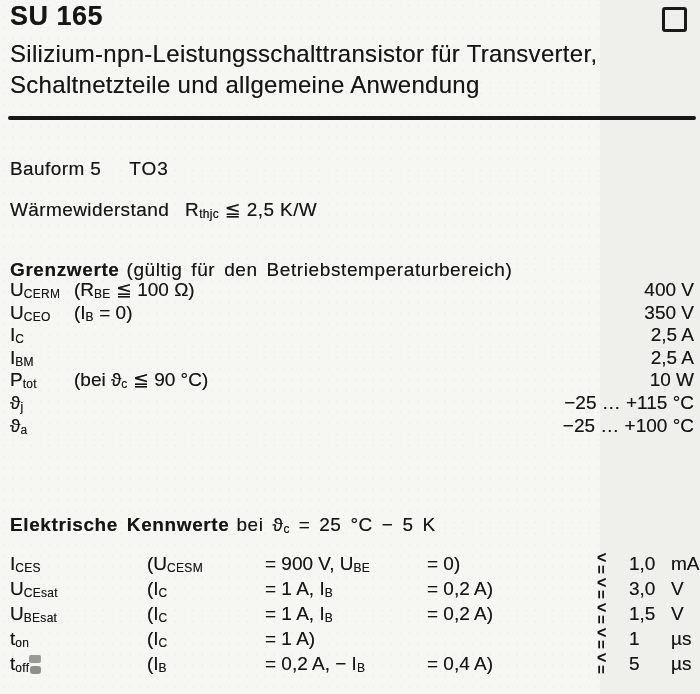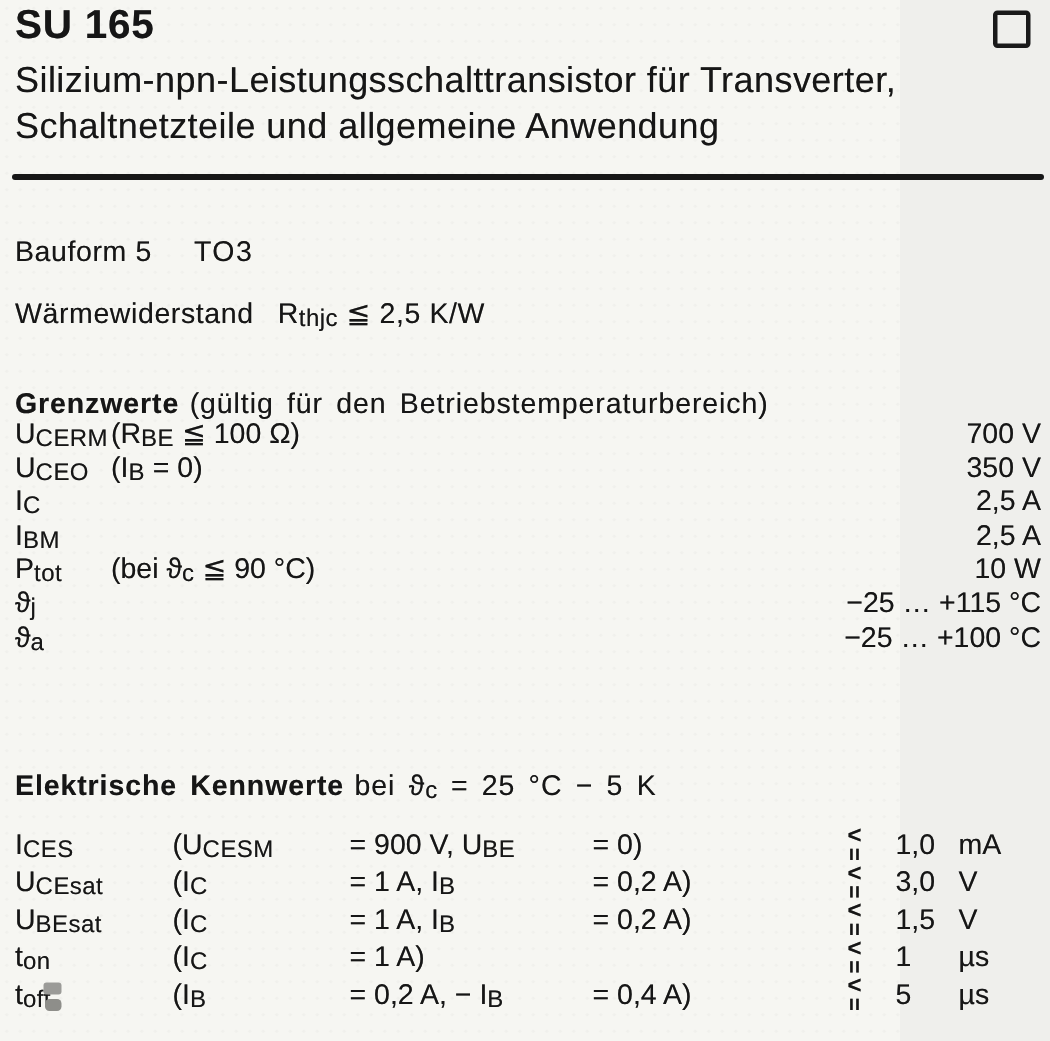--- a/index.html
+++ b/index.html
@@ -53,31 +53,31 @@
 
   .grenz-table{position:absolute;top:279px;left:10px;width:684px;}
   .g-row{display:flex;line-height:22.6px;font-size:19px;white-space:nowrap;}
   .g-sym{min-width:64px;flex:none;}
   .g-cond{flex:1 1 auto;}
   .g-val{flex:none;margin-left:auto;text-align:right;}
 
   .kenn-table{position:absolute;top:551px;left:10px;width:684px;}
   .k-row{display:flex;line-height:25px;font-size:19px;white-space:nowrap;align-items:baseline;}
   .k-sym{width:105px;flex:none;}
-  .k-c1{width:118px;flex:none;}
+  .k-c1{width:118px;flex:none;margin-left:32px;}
   .k-c2{width:162px;flex:none;}
   .k-c3{width:170px;flex:none;}
   .k-rel{width:32px;flex:none;align-self:center;display:flex;flex-direction:column;align-items:flex-start;}
   .k-rel .rel-top{font-size:16px;line-height:10px;font-weight:700;}
   .k-rel .rel-bot{font-size:15px;line-height:11px;font-weight:700;transform:rotate(90deg);transform-origin:45% 55%;}
   .k-num{width:42px;flex:none;}
   .k-unit{flex:none;}
 
   sub{
-    font-size:16px;line-height:1;letter-spacing:0.3px;
+    font-size:12px;line-height:1;letter-spacing:0.3px;
     vertical-align:baseline;position:relative;bottom:-2px;
   }
   .stamp{position:absolute;left:29px;top:655px;width:16px;height:22px;}
   .stamp .b1{width:12px;height:8px;background:#9b9b98;border-radius:2px;}
   .stamp .b2{width:11px;height:8px;background:#8e8e8a;border-radius:3px;margin-top:3px;margin-left:1px;}
 </style>
 </head>
 <body>
 
 <div class="page">
@@ -101,21 +101,21 @@
   </div>
 
   <div class="section-heading grenz-heading ink">
     <span class="bold">Grenzwerte</span><span class="rest">(gültig für den Betriebstemperaturbereich)</span>
   </div>
 
   <div class="grenz-table ink">
     <div class="g-row">
       <span class="g-sym">U<sub>CERM</sub></span>
       <span class="g-cond">(R<sub>BE</sub> ≦ 100 Ω)</span>
-      <span class="g-val">700 V</span>
+      <span class="g-val">400 V</span>
     </div>
     <div class="g-row">
       <span class="g-sym">U<sub>CEO</sub></span>
       <span class="g-cond">(I<sub>B</sub> = 0)</span>
       <span class="g-val">350 V</span>
     </div>
     <div class="g-row">
       <span class="g-sym">I<sub>C</sub></span>
       <span class="g-cond"></span>
       <span class="g-val">2,5 A</span>

